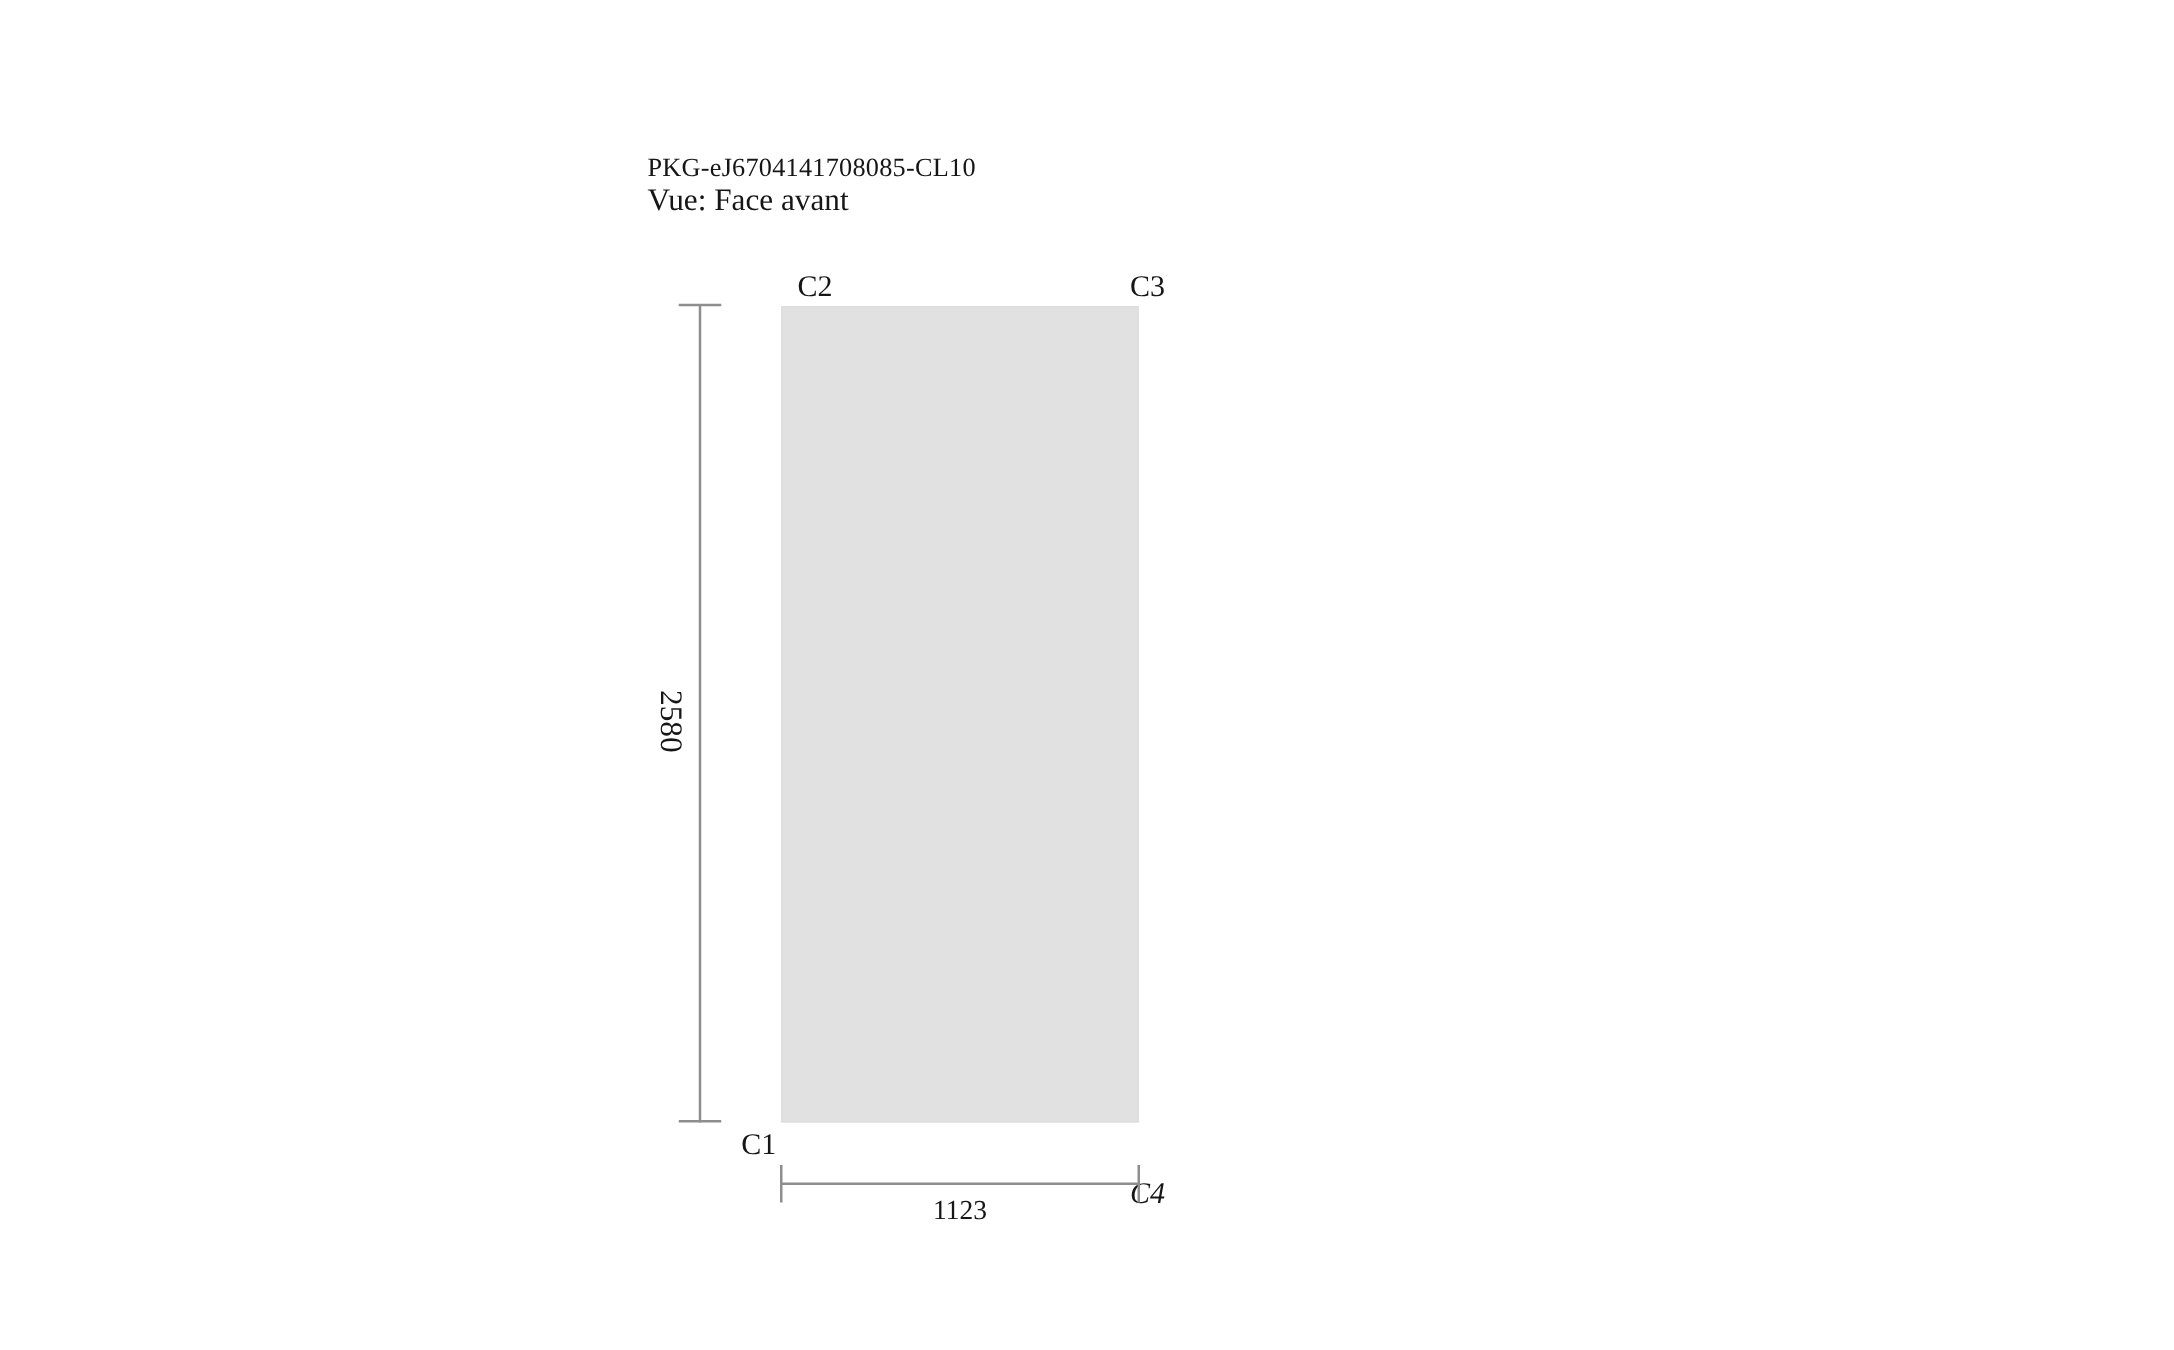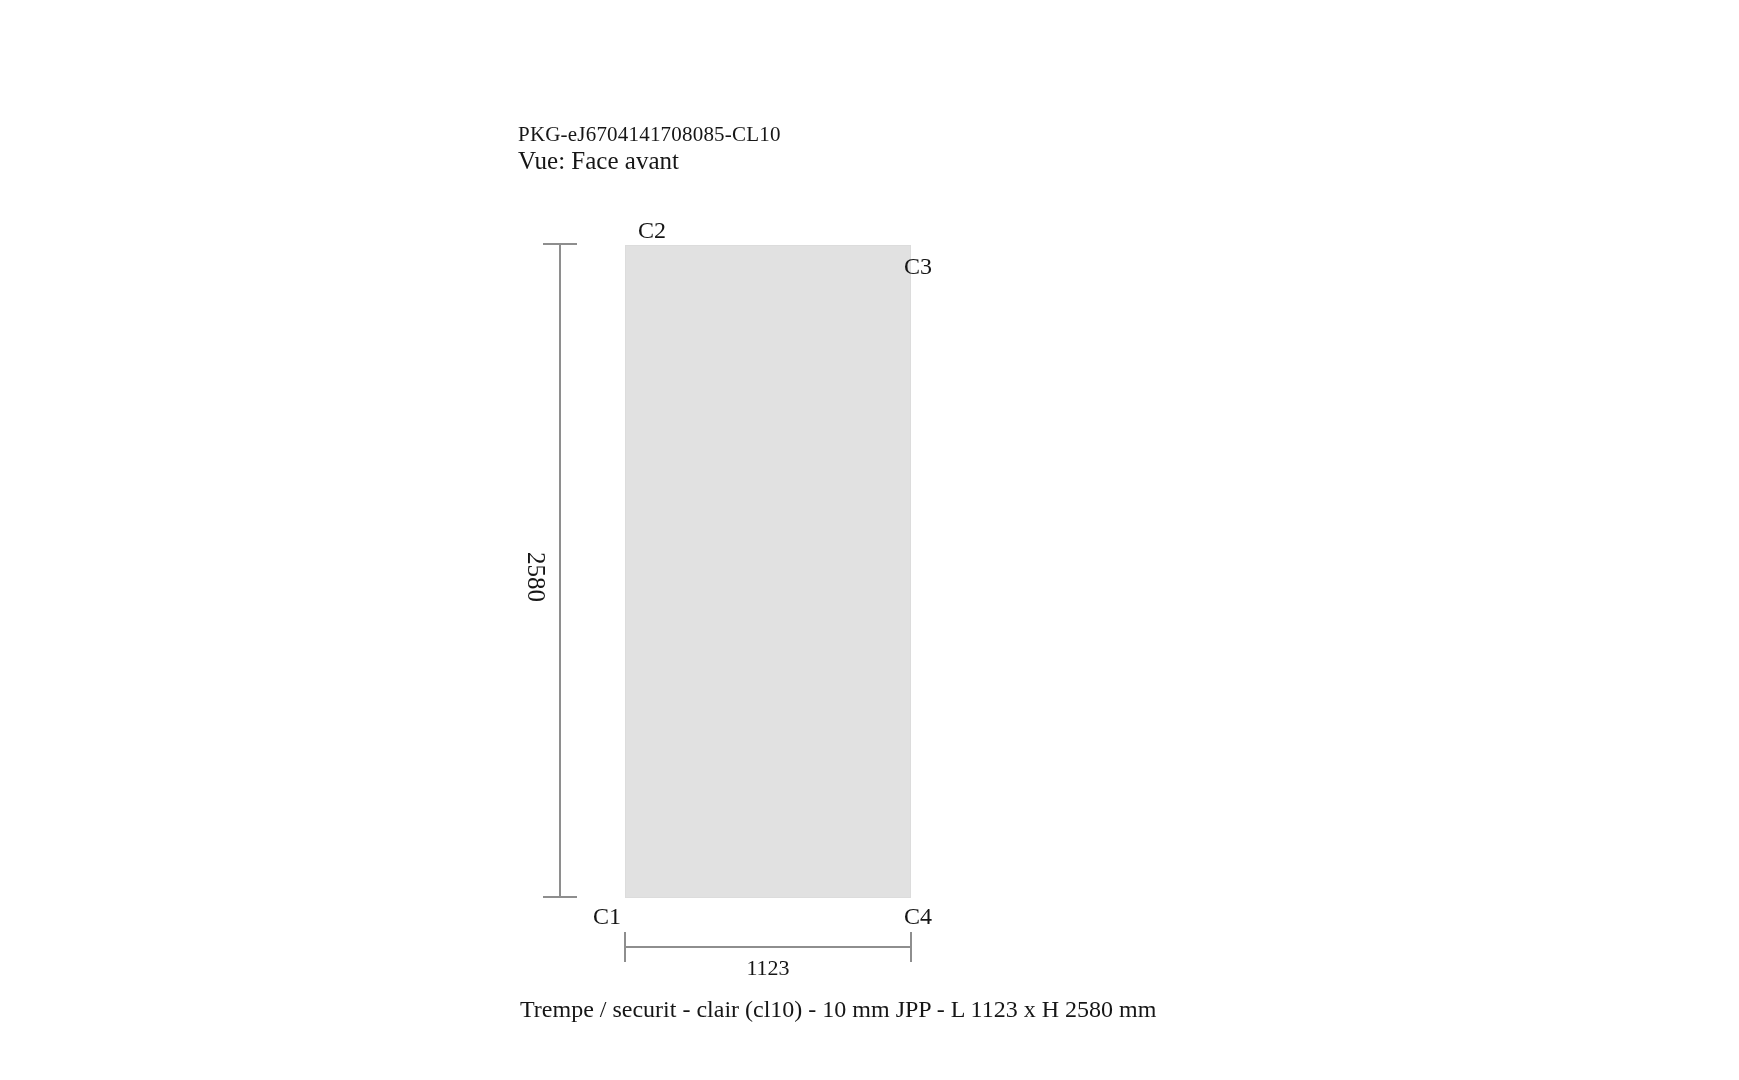--- a/index.html
+++ b/index.html
@@ -44,23 +44,23 @@
     border: 1px solid #dcdcdc;
     box-sizing: border-box;
   }
 
   
   .corner {
     font-size: 24px;
     white-space: nowrap;
   }
   .c2 { left: 593px; top: 217px; margin-left: 45px; }
-  .c3 { left: 904px; top: 217px; margin-top: 36px; }
+  .c3 { left: 904px; top: 217px; }
   .c1 { left: 593px; top: 903px; }
-  .c4 { left: 904px; top: 903px; }
+  .c4 { left: 904px; top: 942px; font-style: italic; }
 
   
   .dim { background: #8e8e8e; }
   .v-dim-line   { left: 559px; top: 244px; width: 2px;  height: 654px; }
   .v-dim-cap-t  { left: 543px; top: 243px; width: 34px; height: 2px; }
   .v-dim-cap-b  { left: 543px; top: 896px; width: 34px; height: 2px; }
   .h-dim-line   { left: 625px; top: 946px; width: 286px; height: 2px; }
   .h-dim-tick-l { left: 624px; top: 932px; width: 2px;  height: 30px; }
   .h-dim-tick-r { left: 910px; top: 932px; width: 2px;  height: 30px; }
 
@@ -113,15 +113,14 @@
   <div class="abs dim v-dim-cap-b"></div>
 
   <div class="abs height-value">2580</div>
 
   <div class="abs dim h-dim-line"></div>
   <div class="abs dim h-dim-tick-l"></div>
   <div class="abs dim h-dim-tick-r"></div>
 
   <div class="abs width-value">1123</div>
 
-  <div class="abs desc-text">Trempe / securit - clair (cl10) - 10 mm JPP - L 1123 x H 2580 mm</div>
 
 </div>
 
 </body></html>

